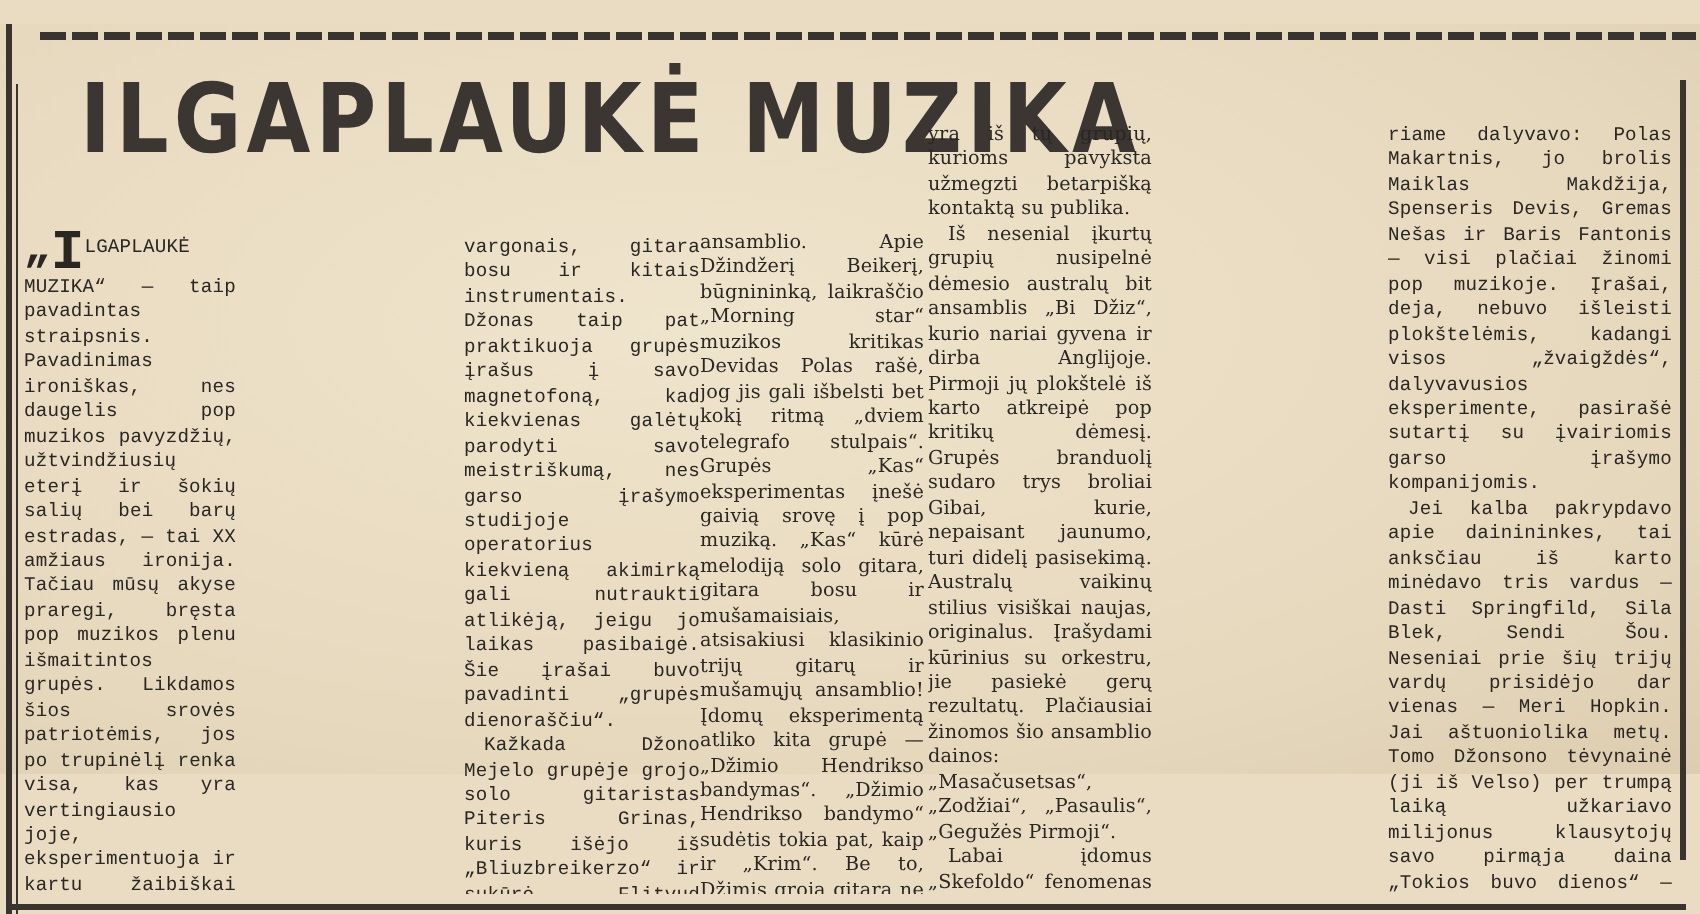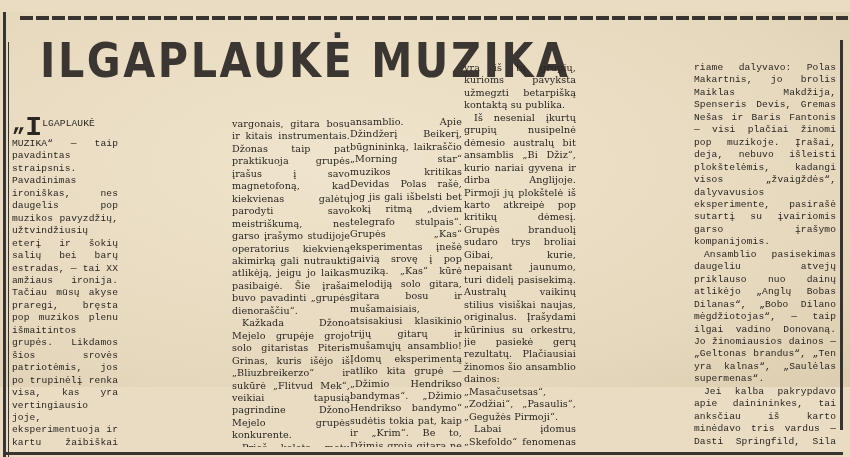--- a/index.html
+++ b/index.html
@@ -60,41 +60,40 @@
   <div class="title">ILGAPLAUKĖ MUZIKA</div>
 
   <div class="col c-a">
     <p class="noind">
       <span class="dropcap-quote">„</span><span class="dropcap">I</span><span>LGAPLAUKĖ MUZIKA“ — taip pavadintas straipsnis. Pavadinimas ironiškas, nes daugelis pop muzikos pavyzdžių, užtvindžiusių eterį ir šokių salių bei barų estradas, — tai XX amžiaus ironija. Tačiau mūsų akyse praregi, bręsta pop muzikos plenu išmaitintos grupės. Likdamos šios srovės patriotėmis, jos po trupinėlį renka visa, kas yra vertingiausio joje, eksperimentuoja ir kartu žaibiškai greitai dauginasi, gimdydamos diletantus ir sekėjus.</span>
     </p>
     <p>Anglijoje dabar yra 10 tūkstančių muzikinių pop grupių. Iš jų tik keletas profesionalių. Daugumai pasirodymai, o dažniausiai grojimas šokiams — tik pajamų šaltinis.</p>
 
   </div>
 
-  <div class="col c-b" style="left:232px;width:118px;">
+  <div class="col c-b" style="left:232px;width:118px;font-family:Liberation Mono, monospace;">
     <p class="noind">vargonais, gitara bosu ir kitais instrumentais. Džonas taip pat praktikuoja grupės įrašus į savo magnetofoną, kad kiekvienas galėtų parodyti savo meistriškumą, nes garso įrašymo studijoje operatorius kiekvieną akimirką gali nutraukti atlikėją, jeigu jo laikas pasibaigė. Šie įrašai buvo pavadinti „grupės dienoraščiu“.</p>
     <p>Kažkada Džono Mejelo grupėje grojo solo gitaristas Piteris Grinas, kuris išėjo iš „Bliuzbreikerzo“ ir sukūrė „Flitvud Mek“, veikiai tapusią pagrindine Džono Mejelo grupės konkurente.</p>
     <p>Prieš keletą metų poliarinės pop muzikos srovės ėmė artėti, todėl kartais sunku nustatyti vienos ar kitos grupės stilių. Toli gražu ne kiekviena jų turi veidą, tačiau daugelis trokšta originalumo, nenori būti panašios.</p>
 
   </div>
 
   <div class="col c-d" style="left:350px;width:112px;">
     <p class="noind">ansamblio. Apie Džindžerį Beikerį, būgnininką, laikraščio „Morning star“ muzikos kritikas Devidas Polas rašė, jog jis gali išbelsti bet kokį ritmą „dviem telegrafo stulpais“. Grupės „Kas“ eksperimentas įnešė gaivią srovę į pop muziką. „Kas“ kūrė melodiją solo gitara, gitara bosu ir mušamaisiais, atsisakiusi klasikinio trijų gitarų ir mušamųjų ansamblio! Įdomų eksperimentą atliko kita grupė — „Džimio Hendrikso bandymas“. „Džimio Hendrikso bandymo“ sudėtis tokia pat, kaip ir „Krim“. Be to, Džimis groja gitara ne blogiau už Kleptoną ir kartu su draugais — Mitču Mitčelu ir Noeliu Redingu — gali drąsiai konkuruoti su „Krim“. Galima sakyti, jog „Krim“ yra tarp džiazo ir pop muzikos ir atlieka sudėtingas bei didelės apimties kompozicijas, kurios tiesiog ne pagal jėgas daugeliui kitų grupių. „Krim“ netgi yra arčiau džiazo, negu pop muzikos. „Džimio Hendrikso bandymas“ groja pop muzikos stiliumi, nelinkdamas prie džiazo. Grupė „Kas“ laikosi bliuzo tradicijos, retai kada nuo jos nukrypdama. „Kas“</p>
   </div>
 
   <div class="col c-e" style="left:464px;top:34px;width:112px;">
     <p class="noind">yra iš tų grupių, kurioms pavyksta užmegzti betarpišką kontaktą su publika.</p>
     <p>Iš nesenial įkurtų grupių nusipelnė dėmesio australų bit ansamblis „Bi Džiz“, kurio nariai gyvena ir dirba Anglijoje. Pirmoji jų plokštelė iš karto atkreipė pop kritikų dėmesį. Grupės branduolį sudaro trys broliai Gibai, kurie, nepaisant jaunumo, turi didelį pasisekimą. Australų vaikinų stilius visiškai naujas, originalus. Įrašydami kūrinius su orkestru, jie pasiekė gerų rezultatų. Plačiausiai žinomos šio ansamblio dainos: „Masačusetsas“, „Zodžiai“, „Pasaulis“, „Gegužės Pirmoji“.</p>
     <p>Labai įdomus „Skefoldo“ fenomenas — Liverpulio grupė, jungianti pop, poeziją ir teatrą. Įmanta kalbėti apie antrą Liverpulio bumą, juo labiau, kad vienas „Skefoldo“ dalyvių buvo Polo Makartnio brolis — Maiklas Makdžija. Štai ką sako vienas iš trio, Rodžeris Makgafas: „Aš manau, kad poezija ir gera pop muzika bus neblogas derinys“. Pasak jo, „Skefoldas“ stengiasi sutriuškinti tuos snobiškus idealus ir aukštosios visuomenės estetines idėjas, kurie gaubia poeziją.</p>
 
   </div>
 
   <div class="col c-g" style="left:694px;top:34px;width:142px;">
     <p class="noind">riame dalyvavo: Polas Makartnis, jo brolis Maiklas Makdžija, Spenseris Devis, Gremas Nešas ir Baris Fantonis — visi plačiai žinomi pop muzikoje. Įrašai, deja, nebuvo išleisti plokštelėmis, kadangi visos „žvaigždės“, dalyvavusios eksperimente, pasirašė sutartį su įvairiomis garso įrašymo kompanijomis.</p>
-    <p>Ansamblio pasisekimas daugeliu atvejų priklauso nuo dainų atlikėjo „Anglų Bobas Dilanas“, „Bobo Dilano mėgdžiotojas“, — taip ilgai vadino Donovaną. Jo žinomiausios dainos — „Geltonas brandus“, „Ten yra kalnas“, „Saulėlas supermenas“.</p>
     <p>Jei kalba pakrypdavo apie dainininkes, tai anksčiau iš karto minėdavo tris vardus — Dasti Springfild, Sila Blek, Sendi Šou. Neseniai prie šių trijų vardų prisidėjo dar vienas — Meri Hopkin. Jai aštuoniolika metų. Tomo Džonsono tėvynainė (ji iš Velso) per trumpą laiką užkariavo milijonus klausytojų savo pirmąja daina „Tokios buvo dienos“ — harmonizuotu senoviniu rusų romansu.</p>
 
   </div>
 </div>
 
 <style>
   
   .c-a { left: 12px; top: 90px; width: 106px; height: 345px; overflow: hidden; }
   .c-b { top: 90px; height: 345px; overflow: hidden; }
   .c-d { top: 88px; height: 347px; overflow: hidden; }

